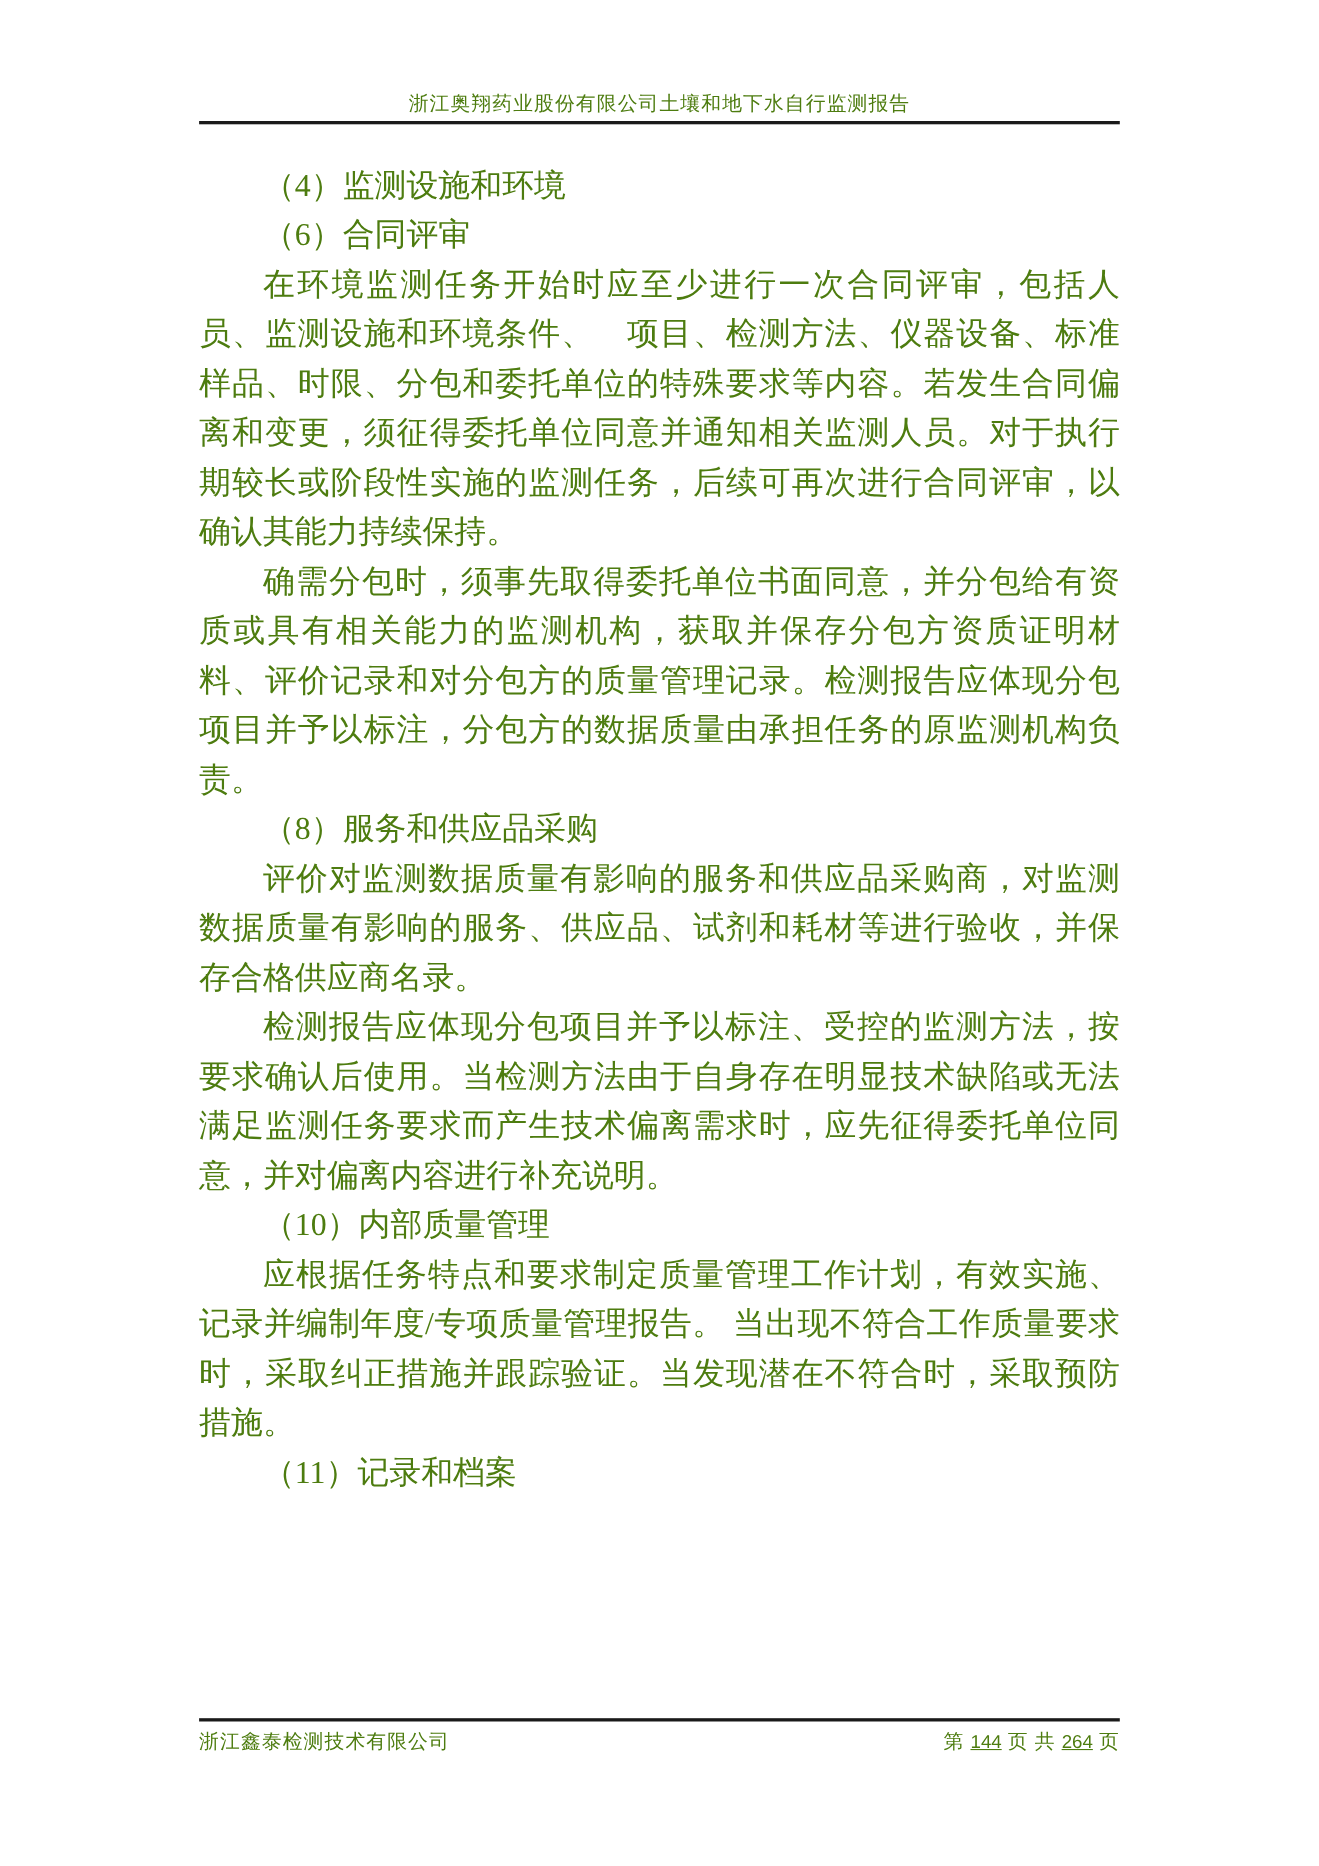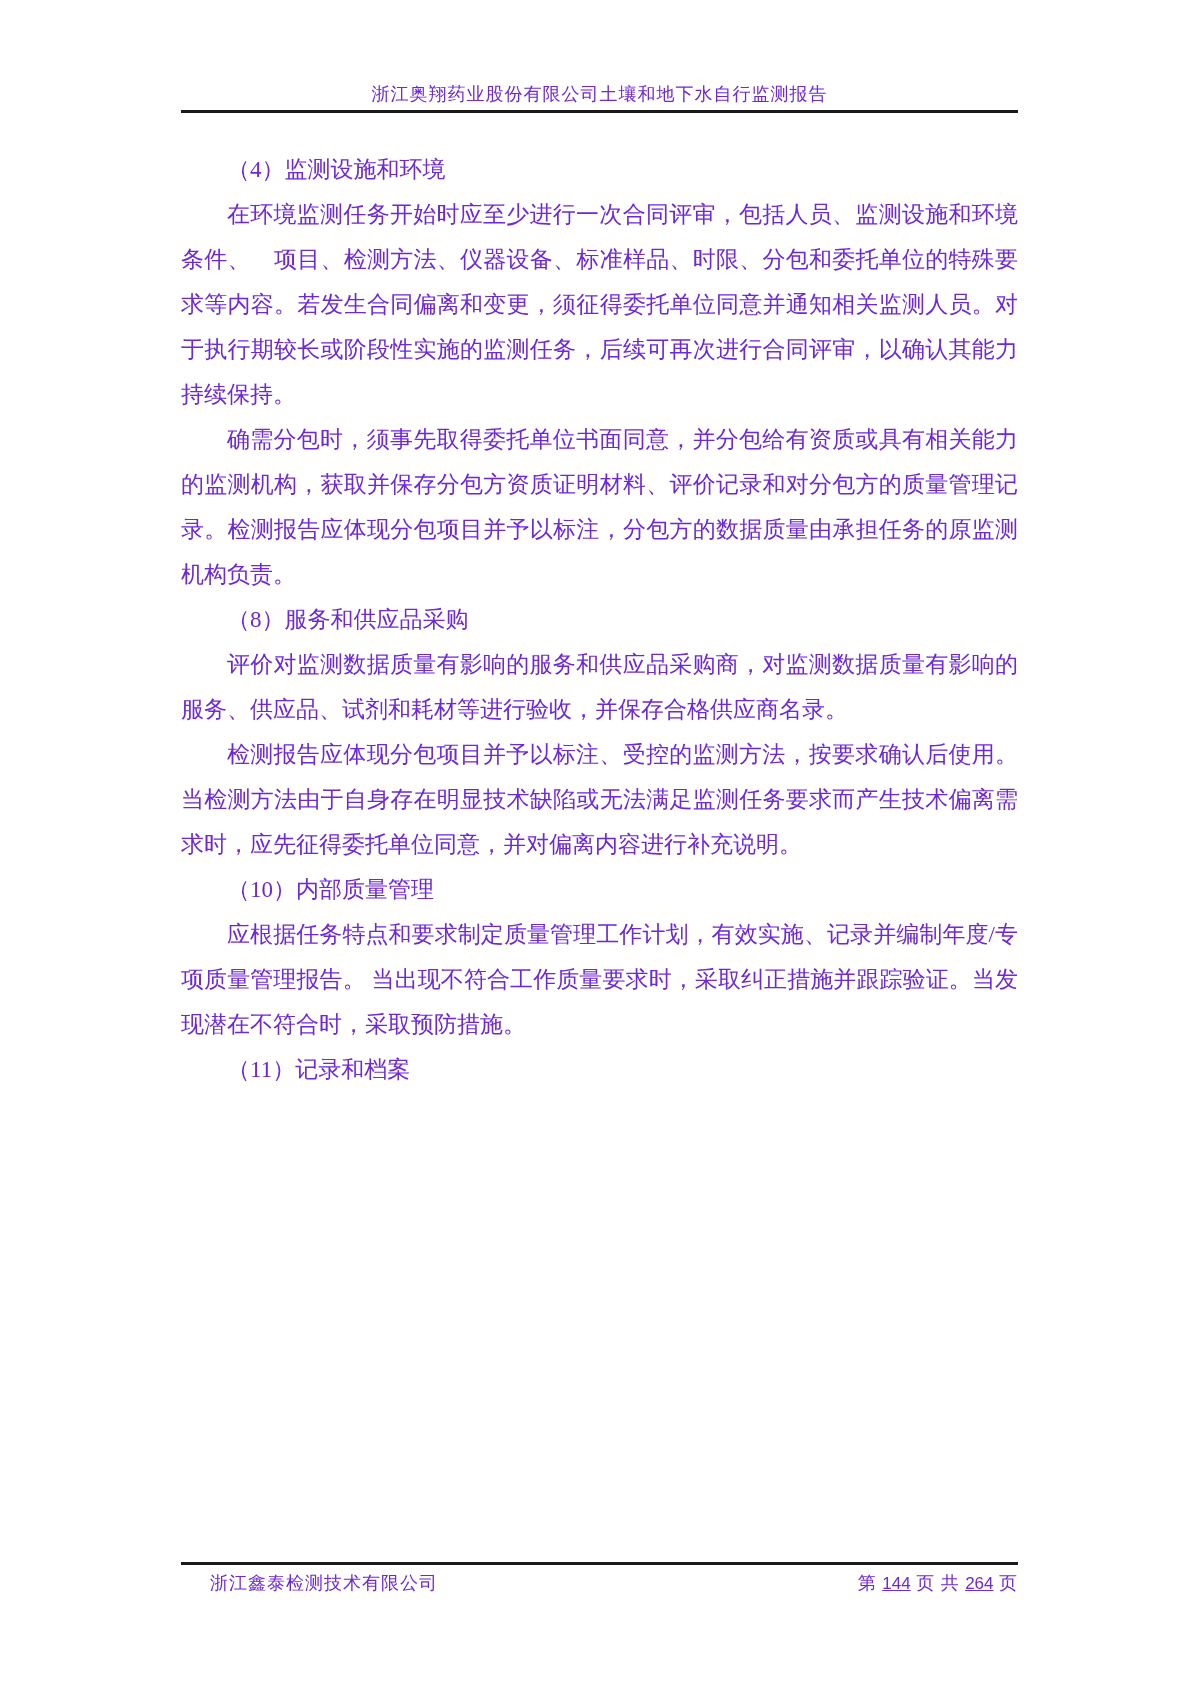--- a/index.html
+++ b/index.html
@@ -6,21 +6,21 @@
     margin: 0;
     padding: 0;
     background: #ffffff;
   }
   .page {
     position: relative;
     width: 1199px;
     height: 1696px;
     background: #ffffff;
     font-family: "Liberation Serif", "DejaVu Serif", serif;
-    color: #6d28d9;
+    color: #4d7c0f;
     overflow: hidden;
   }
   .header-title {
     position: absolute;
     top: 82px;
     left: 181px;
     width: 837px;
     text-align: center;
     font-size: 18px;
     line-height: 24px;
@@ -33,21 +33,21 @@
     left: 181px;
     width: 837px;
     height: 3px;
     background: #1a1a1a;
   }
   .content {
     position: absolute;
     top: 147px;
     left: 181px;
     width: 837px;
-    font-size: 23px;
+    font-size: 29px;
     line-height: 45px;
     text-align: justify;
   }
   .content p {
     margin: 0;
     padding: 0;
     text-indent: 2em;
   }
   .footer-rule {
     position: absolute;
@@ -63,21 +63,20 @@
     left: 181px;
     width: 837px;
     display: flex;
     justify-content: space-between;
     align-items: baseline;
     font-size: 18px;
     line-height: 28px;
   }
   .footer-company {
     letter-spacing: 1px;
-    margin-left: 29px;
   }
   .footer-page {
     letter-spacing: 1px;
     white-space: pre;
   }
   .footer-page .num {
     font-family: "Liberation Sans", "DejaVu Sans", sans-serif;
     font-size: 17px;
     letter-spacing: 0;
     text-decoration: underline;
@@ -87,20 +86,21 @@
 <body>
 
 <div class="page">
 
   <div class="header-title">浙江奥翔药业股份有限公司土壤和地下水自行监测报告</div>
 
   <div class="header-rule"></div>
 
   <div class="content" id="doc-content">
       <p class="heading">（4）监测设施和环境</p>
+      <p class="heading">（6）合同评审</p>
       <p class="para">在环境监测任务开始时应至少进行一次合同评审，包括人员、监测设施和环境条件、　项目、检测方法、仪器设备、标准样品、时限、分包和委托单位的特殊要求等内容。若发生合同偏离和变更，须征得委托单位同意并通知相关监测人员。对于执行期较长或阶段性实施的监测任务，后续可再次进行合同评审，以确认其能力持续保持。</p>
       <p class="para">确需分包时，须事先取得委托单位书面同意，并分包给有资质或具有相关能力的监测机构，获取并保存分包方资质证明材料、评价记录和对分包方的质量管理记录。检测报告应体现分包项目并予以标注，分包方的数据质量由承担任务的原监测机构负责。</p>
       <p class="heading">（8）服务和供应品采购</p>
       <p class="para">评价对监测数据质量有影响的服务和供应品采购商，对监测数据质量有影响的服务、供应品、试剂和耗材等进行验收，并保存合格供应商名录。</p>
       <p class="para">检测报告应体现分包项目并予以标注、受控的监测方法，按要求确认后使用。当检测方法由于自身存在明显技术缺陷或无法满足监测任务要求而产生技术偏离需求时，应先征得委托单位同意，并对偏离内容进行补充说明。</p>
       <p class="heading">（10）内部质量管理</p>
       <p class="para">应根据任务特点和要求制定质量管理工作计划，有效实施、记录并编制年度/专项质量管理报告。 当出现不符合工作质量要求时，采取纠正措施并跟踪验证。当发现潜在不符合时，采取预防措施。</p>
       <p class="heading">（11）记录和档案</p>
     </div>
 

